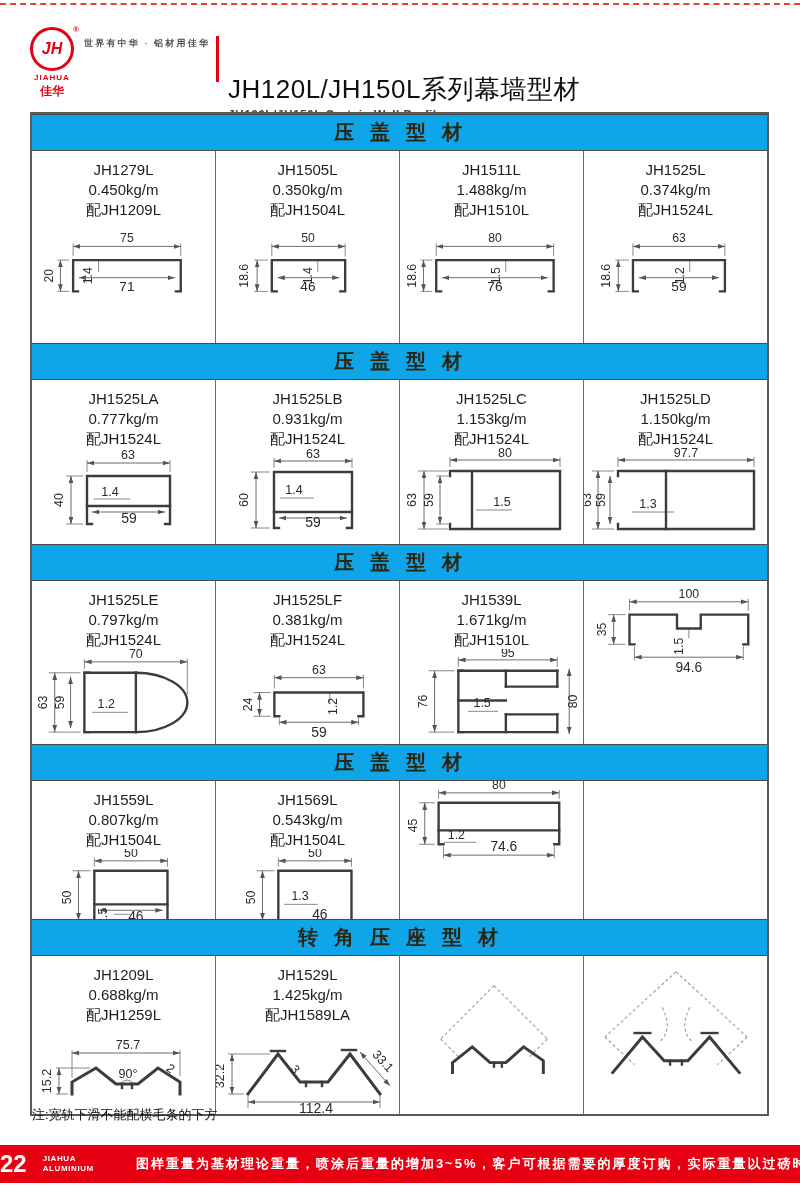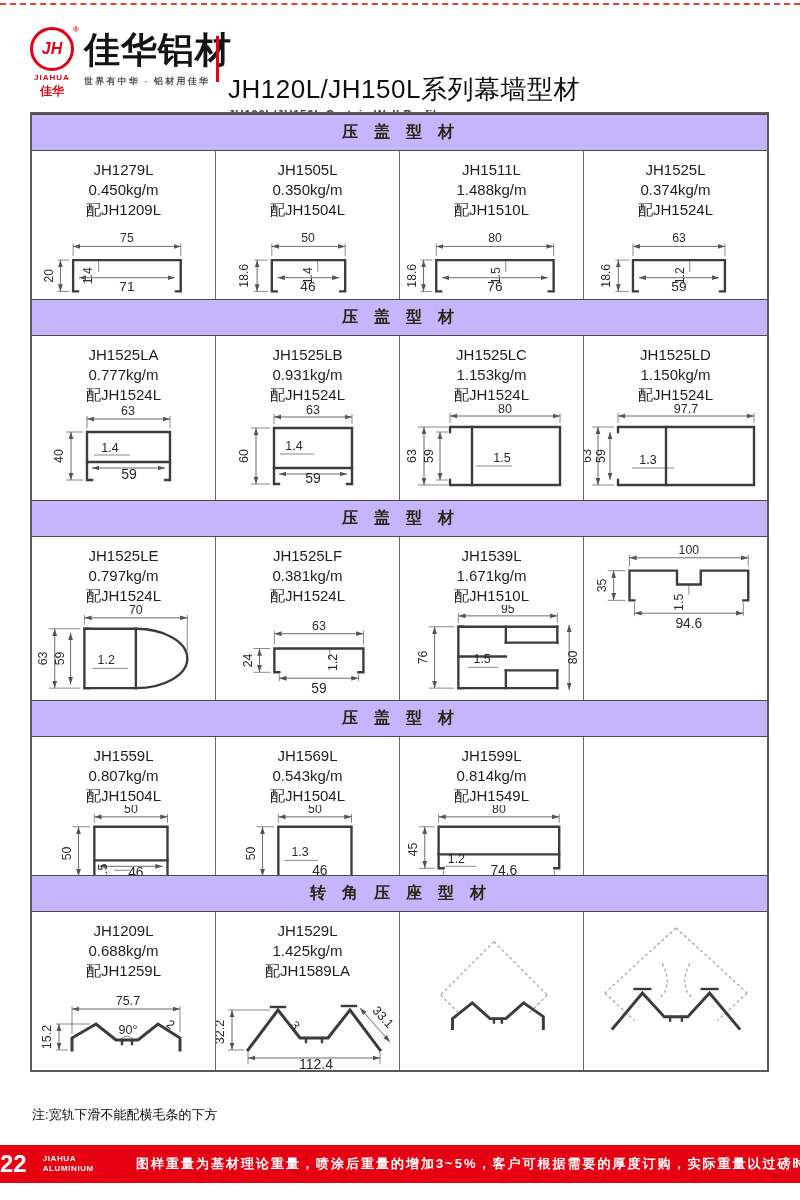--- a/index.html
+++ b/index.html
@@ -17,27 +17,27 @@
   .brand{position:absolute;left:84px;top:31px;}
   .brand-cn{font-size:36px;font-weight:bold;color:#141414;letter-spacing:1px;line-height:1.05;}
   .tagline{font-size:9px;color:#4f4f4f;letter-spacing:2.2px;margin-top:6px;font-weight:bold;font-family:Liberation Serif, serif;}
   .vdiv{position:absolute;left:216px;top:36px;width:3px;height:46px;background:#e60012;}
   .tb{position:absolute;left:228px;top:31px;}
   .title{font-size:26px;font-weight:normal;color:#101010;letter-spacing:0.5px;line-height:1.1;margin-top:44px;}
   .subtitle{font-size:12px;font-weight:bold;color:#474747;margin-top:4px;letter-spacing:0.4px;}
   .redline{width:192px;height:2px;background:#e60012;margin-top:4px;}
   
   .sheet{position:absolute;left:30px;top:112px;width:739px;border:2px solid #5a5a5a;box-sizing:border-box;background:#fff;}
-  .band{height:37px;background:#c4b5fd;border-top:1px solid #4a4a4a;border-bottom:1px solid #4a4a4a;
+  .band{height:37px;background:#0ea5e9;border-top:1px solid #4a4a4a;border-bottom:1px solid #4a4a4a;
         box-sizing:border-box;display:flex;align-items:center;justify-content:center;
-        font-size:16px;font-weight:bold;color:#2b2410;letter-spacing:16px;padding-left:13px;}
+        font-size:20px;font-weight:bold;color:#2b2410;letter-spacing:16px;padding-left:13px;}
   .row{display:flex;}
   .cell{flex:1;border-right:1px solid #6a6a6a;box-sizing:border-box;overflow:hidden;text-align:center;}
   .cell:last-child{border-right:none;}
-  .r1{height:148px;border-radius:25px;} .r2{height:164px;} .r3{height:163px;} .r4{height:138px;} .r5{height:158px;}
+  .r1{height:192px;border-radius:25px;} .r2{height:164px;} .r3{height:163px;} .r4{height:138px;} .r5{height:158px;}
   .pt{padding-top:9px;font-size:15px;line-height:1.32;color:#1e1e1e;}
   .pt div{white-space:nowrap;}
   svg{display:block;margin:0 auto;}
   .p{stroke:#3c3c3c;stroke-width:2.4;fill:none;stroke-linecap:square;stroke-linejoin:miter;}
   .p2{stroke:#3c3c3c;stroke-width:3;fill:none;stroke-linecap:square;}
   .d{stroke:#6a6a6a;stroke-width:0.8;fill:none;}
   .dm{stroke:#5a5a5a;stroke-width:0.9;fill:none;marker-start:url(#ar);marker-end:url(#ar);}
   .dd{stroke:#9a9a9a;stroke-width:1.1;stroke-dasharray:3 2.6;fill:none;}
   .sheet text{font-family:"Liberation Sans","DejaVu Sans",sans-serif;font-size:12.5px;fill:#2a2a2a;text-anchor:middle;}
   .sheet text.bg{font-size:14px;}
@@ -65,21 +65,20 @@
 
 <div class="logo">
   <div class="ring">
     <span>JH</span>
     <span class="reg">®</span>
   </div>
   <div class="logo-en">JIAHUA</div>
   <div class="logo-cn">佳华</div>
 </div>
 <div class="brand">
-  <div class="brand-cn">佳华铝材</div>
   <div class="tagline">世界有中华 · 铝材用佳华</div>
 </div>
 <div class="vdiv"></div>
 <div class="tb">
   <div class="title">JH120L/JH150L系列幕墙型材</div>
   <div class="subtitle">JH120L/JH150L Curtain Wall Profiles</div>
   <div class="redline"></div>
 </div>
 
 <div class="sheet">
@@ -478,25 +477,20 @@
         <g>
           <path class="p" d="M67,72 L62,72 L62,22 L136,22 L136,72 L131,72"></path>
         </g>
         <text x="99" y="8">50</text>
         <text x="38" y="49" transform="rotate(-90 38 49)">50</text>
         <text x="84" y="52">1.3</text>
         <text class="bg" x="104" y="71">46</text>
       </svg>
     </div>
     <div class="cell">
-      <div class="pt">
-        <div>JH1599L</div>
-        <div>0.814kg/m</div>
-        <div>配JH1549L</div>
-      </div>
       <svg width="184" height="87" viewBox="0 0 184 88">
         <g>
           <line class="d" x1="38" y1="18" x2="38" y2="9"></line>
             <line class="d" x1="160" y1="18" x2="160" y2="9"></line>
           <line class="dm" x1="38" y1="12" x2="160" y2="12"></line>
           <line class="d" x1="34" y1="22" x2="18" y2="22"></line>
             <line class="d" x1="34" y1="64" x2="18" y2="64"></line>
           <line class="dm" x1="24" y1="22" x2="24" y2="64"></line>
           <line class="d" x1="44" y1="62" x2="76" y2="62"></line>
           <line class="d" x1="43" y1="66" x2="43" y2="78"></line>

